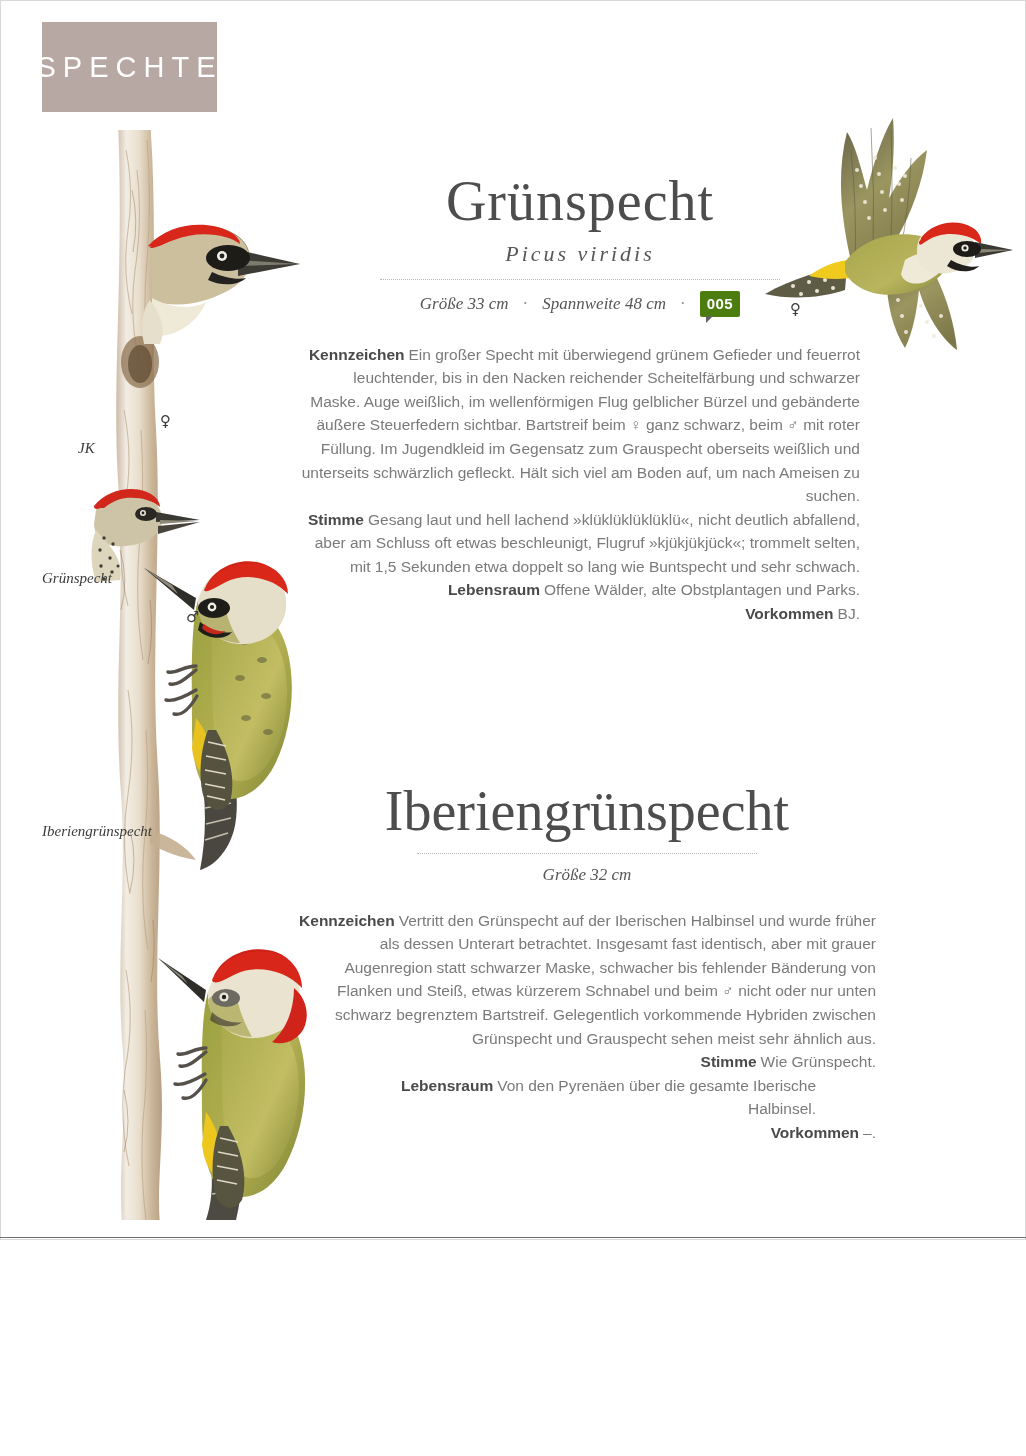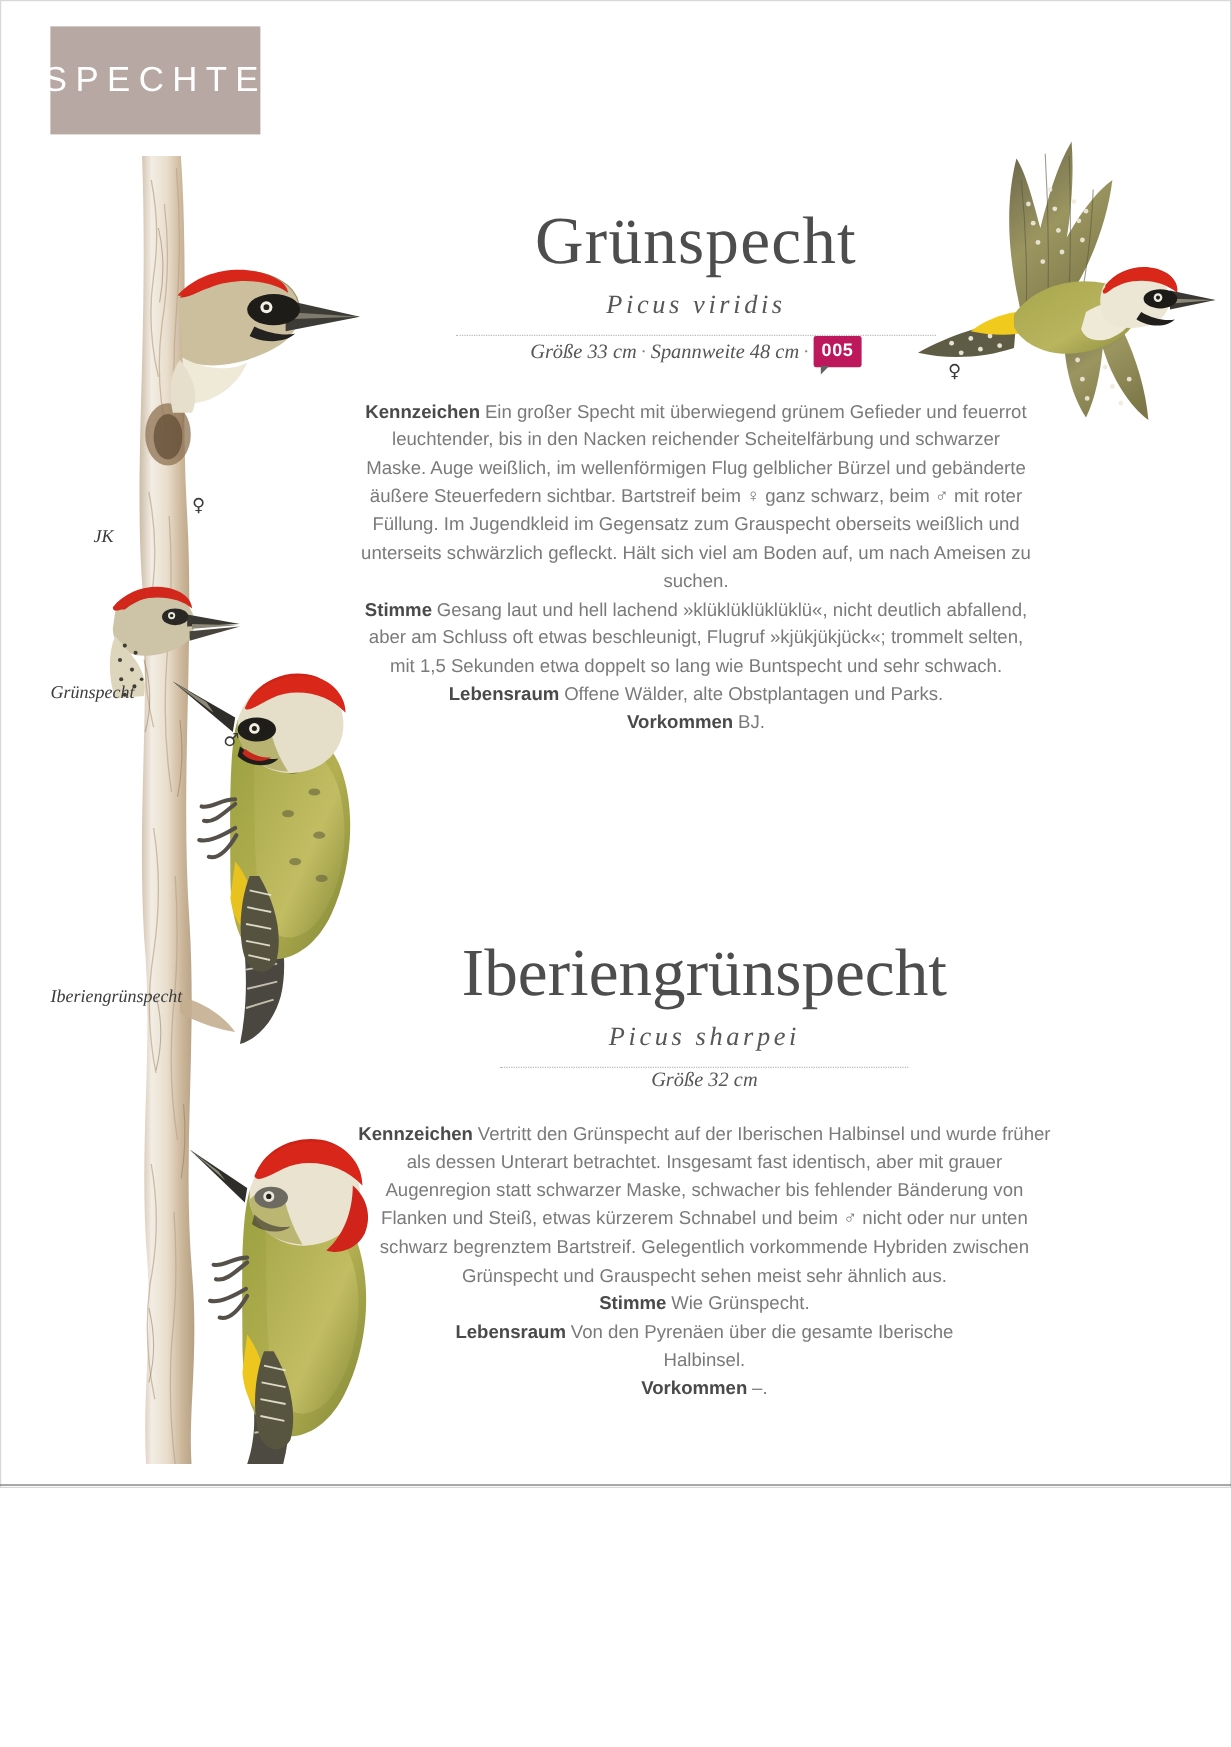--- a/index.html
+++ b/index.html
@@ -98,32 +98,33 @@
     height: 0;
     border-top: 1px dotted #b9b9b9;
     margin: 12px auto 0 auto;
   }
   .measure-line {
     font-family: "Liberation Serif", serif;
     font-style: italic;
     font-size: 17px;
     color: #565656;
     text-align: center;
+    margin-top: 11px;
     display: flex;
     align-items: center;
     justify-content: center;
-    gap: 3px;
+    gap: 14px;
   }
   .measure-sep { font-style: normal; color: #8d8d8d; }
 
   
   .audio-badge {
     position: relative;
     display: inline-block;
-    background: #be185d;
+    background: #4d7c0f;
     color: #ffffff;
     font-family: "Liberation Sans", sans-serif;
     font-style: normal;
     font-weight: bold;
     font-size: 15px;
     line-height: 1;
     padding: 5px 7px 6px 7px;
     border-radius: 2px;
     letter-spacing: 0.5px;
   }
@@ -135,21 +136,21 @@
     width: 0; height: 0;
     border-left: 7px solid #636363;
     border-bottom: 7px solid transparent;
   }
 
   .body-text {
     font-family: "Liberation Sans", sans-serif;
     font-size: 15.5px;
     line-height: 1.52;
     color: #7a7a7a;
-    text-align: center;
+    text-align: right;
     margin: 0;
   }
   .body-text + .body-text { }
   .body-text b {
     color: #4a4a4a;
     font-weight: bold;
   }
   .lead-gap { display: inline-block; width: 4px; }
 
   
@@ -623,21 +624,20 @@
         <b>Lebensraum</b><span class="lead-gap"></span><span>Offene Wälder, alte Obstplantagen und Parks.</span>
       </p>
       <p class="body-text">
         <b>Vorkommen</b><span class="lead-gap"></span><span>BJ.</span>
       </p>
     </div>
   </div>
 
   <div class="species-block" style="top:782px; left:298px; width:578px;">
     <h1 class="species-title title-2">Iberiengrünspecht</h1>
-    <div class="species-latin">Picus sharpei</div>
     <div class="dotted-rule" style="width:340px;"></div>
     <div class="measure-line">
       <span>Größe 32 cm</span>
     </div>
 
     <div style="margin-top:24px;">
       <p class="body-text">
         <b>Kennzeichen</b><span class="lead-gap"></span><span>Vertritt den Grünspecht auf der Iberischen Halbinsel und wurde früher als dessen Unterart betrachtet. Insgesamt fast identisch, aber mit grauer Augenregion statt schwarzer Maske, schwacher bis fehlender Bänderung von Flanken und Steiß, etwas kürzerem Schnabel und beim ♂ nicht oder nur unten schwarz begrenztem Bartstreif. Gelegentlich vorkommende Hybriden zwischen Grünspecht und Grauspecht sehen meist sehr ähnlich aus.</span>
       </p>
       <p class="body-text">

